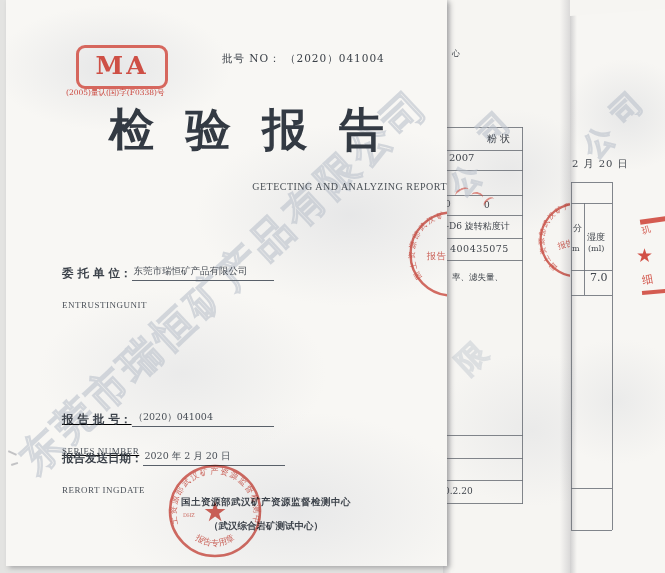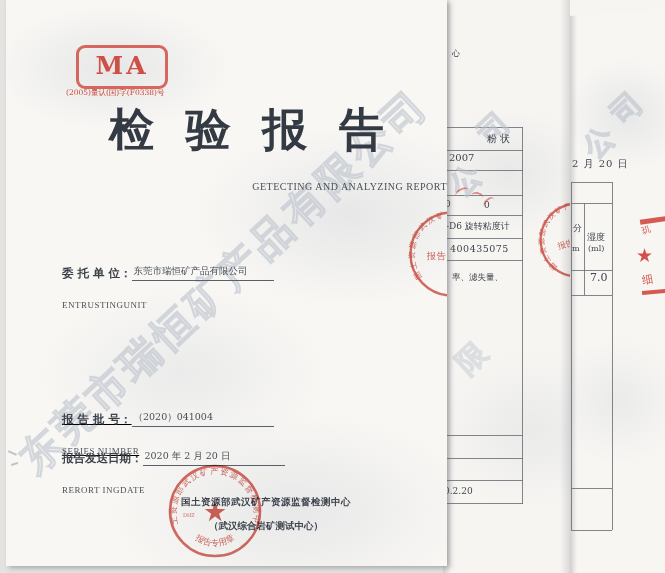--- a/index.html
+++ b/index.html
@@ -76,20 +76,24 @@
 
 <div class="scan">
 
   <div class="page page1">
 
     <div class="abs wm wm1">东莞市瑞恒矿产品有限公司</div>
 
     <div class="abs cma-box">MA</div>
     <div class="abs cma-cert">(2005)量认(国)字(F0338)号</div>
 
+    <div class="abs batch">
+      <span>批号 NO：</span>
+      <span>（2020）041004</span>
+    </div>
 
     <div class="abs title">检 验 报 告</div>
     <div class="abs subtitle">GETECTING AND ANALYZING REPORT</div>
 
     <div class="abs field" style="top:262px;">
       <span class="flabel">委 托 单 位：</span><span class="fvalue">东莞市瑞恒矿产品有限公司</span>
       <div class="fsub">ENTRUSTINGUNIT</div>
     </div>
 
 

